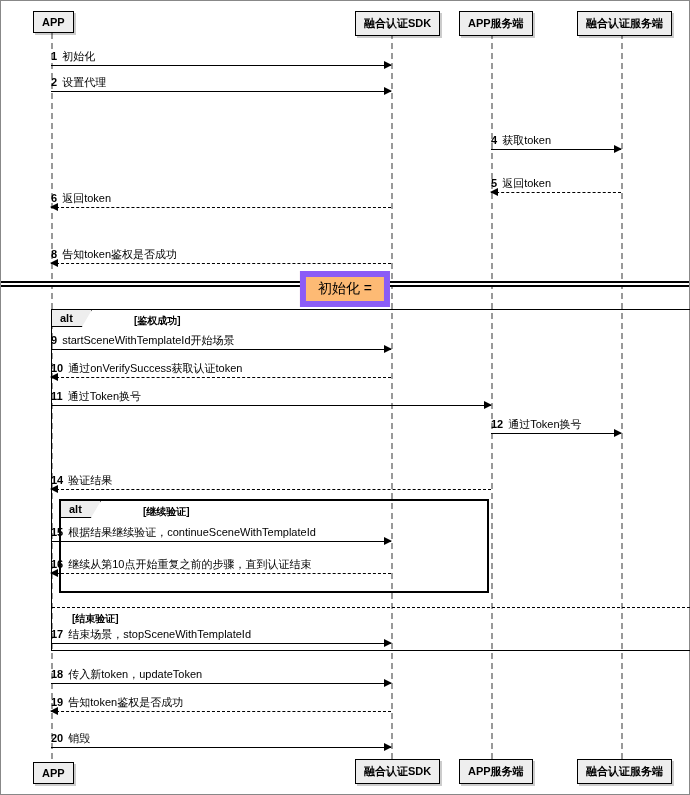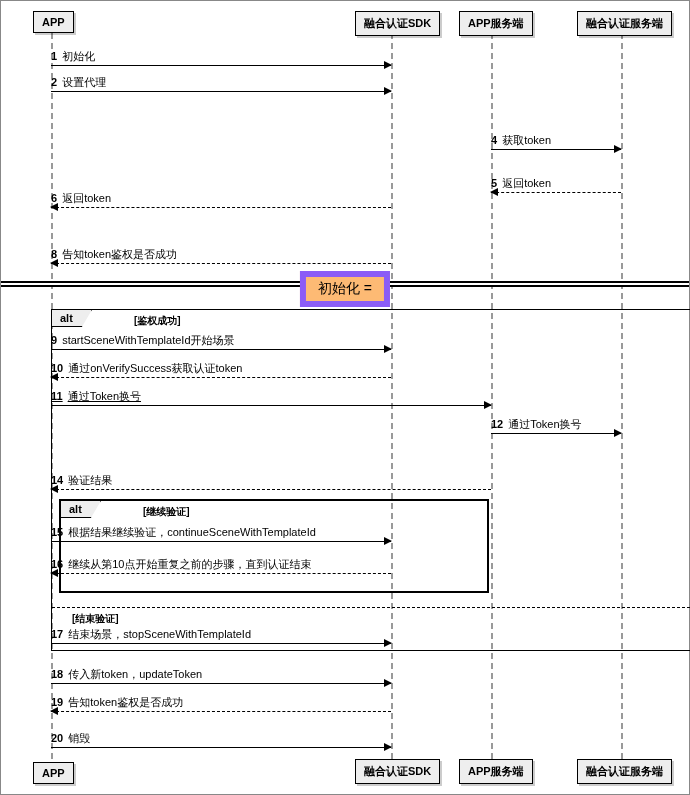--- a/index.html
+++ b/index.html
@@ -87,21 +87,21 @@
   <div class="msg" style="left:50px; top:332px; width:340px;">
     <div class="msg-label"><span class="num">9</span><span>startSceneWithTemplateId开始场景</span></div>
     <div class="msg-line arrow-r"></div>
   </div>
 
   <div class="msg" style="left:50px; top:360px; width:340px;">
     <div class="msg-label"><span class="num">10</span><span>通过onVerifySuccess获取认证token</span></div>
     <div class="msg-line dashed arrow-l"></div>
   </div>
 
-  <div class="msg" style="left:50px; top:388px; width:440px;text-decoration:underline;">
+  <div class="msg" style="left:50px; top:388px; width:440px;">
     <div class="msg-label"><span class="num">11</span><span>通过Token换号</span></div>
     <div class="msg-line arrow-r"></div>
   </div>
 
   <div class="msg" style="left:490px; top:416px; width:130px;">
     <div class="msg-label"><span class="num">12</span><span>通过Token换号</span></div>
     <div class="msg-line arrow-r"></div>
   </div>
 
 

